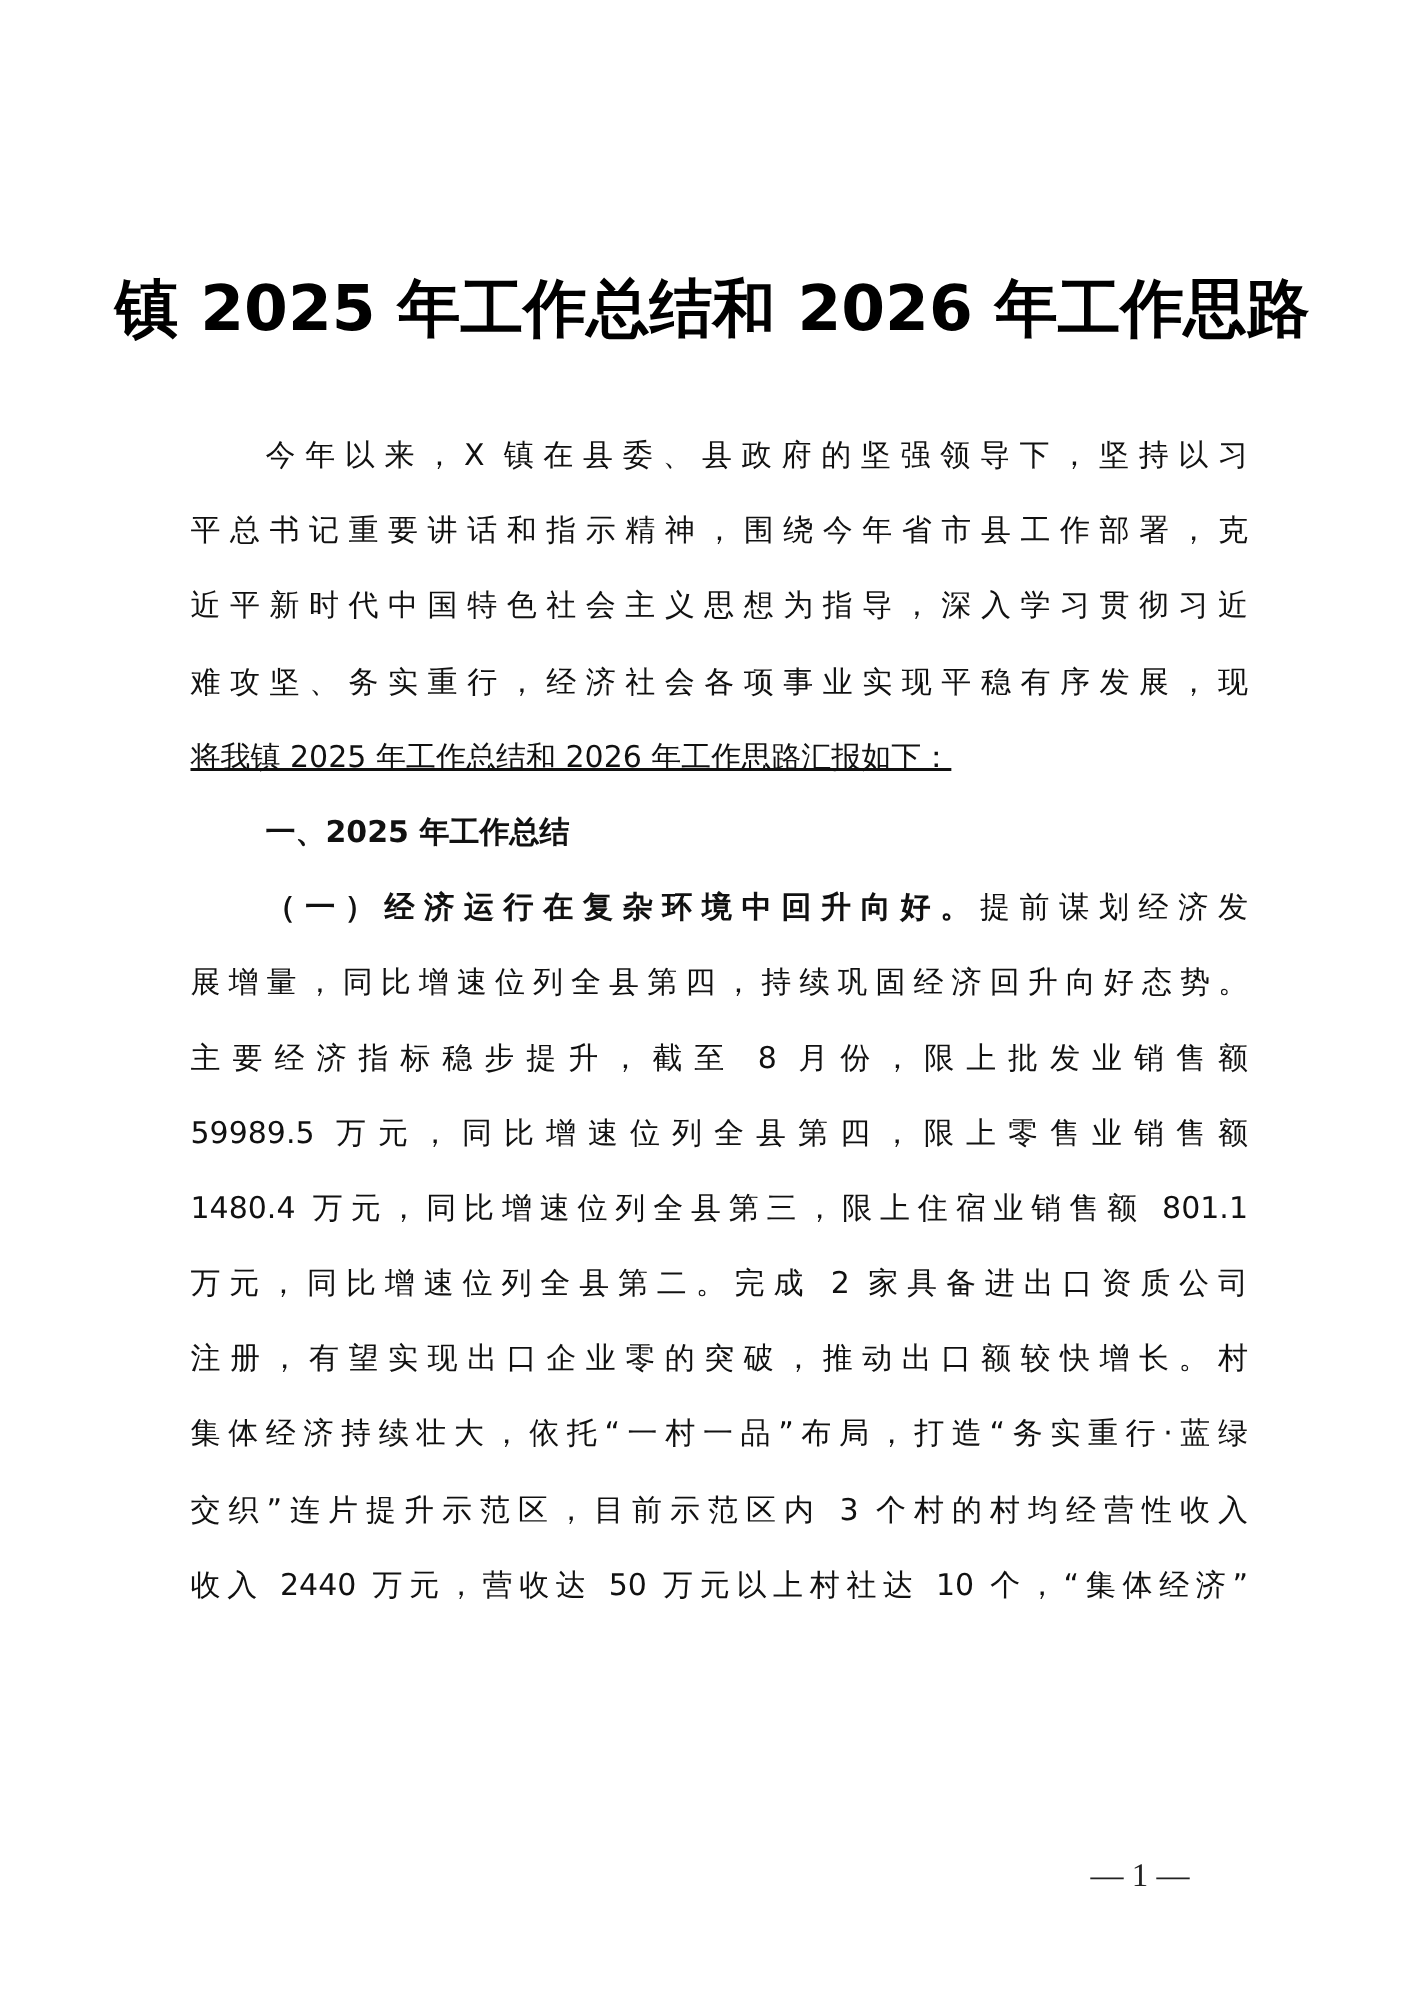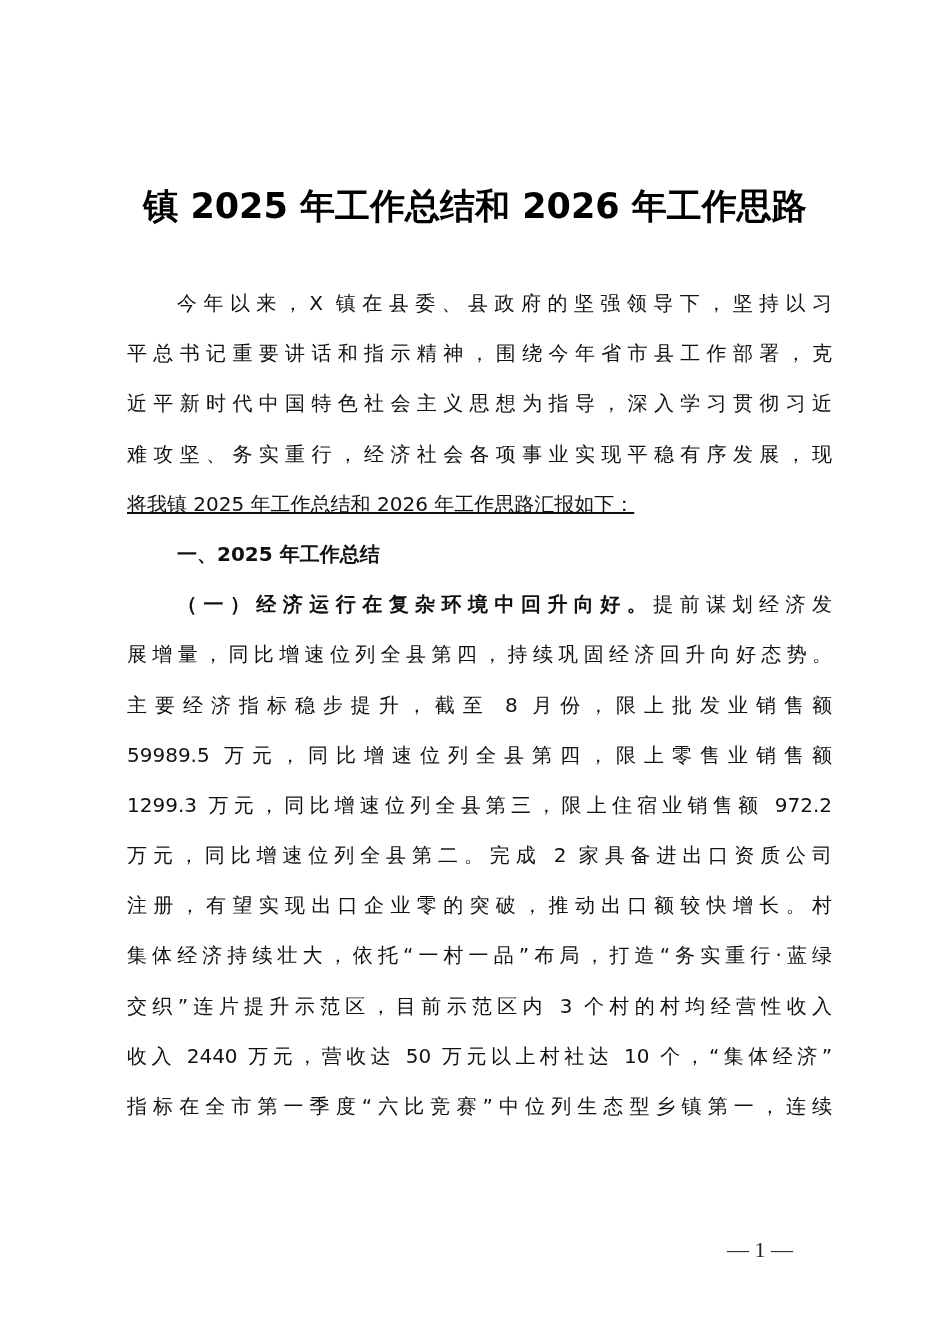--- a/index.html
+++ b/index.html
@@ -23,21 +23,21 @@
       background: #ffffff;
     }
     .title {
       position: absolute;
       left: 0;
       top: 180px;
       width: 950px;
       text-align: center;
       font-family: "DejaVu Sans", "Liberation Sans", sans-serif;
       font-weight: bold;
-      font-size: 35px;
+      font-size: 42px;
       line-height: 52px;
       letter-spacing: 0px;
       color: #000000;
     }
     .body {
       position: absolute;
       left: 127px;
       top: 278px;
       width: 705px;
     }
@@ -93,24 +93,23 @@
       <span class="line last">将我镇 2025 年工作总结和 2026 年工作思路汇报如下：</span>
     </div>
 
     <span class="line heading1">一、2025 年工作总结</span>
 
     <div>
       <span class="line indent"><span class="inline-bold">（一）经济运行在复杂环境中回升向好。</span><span>提前谋划经济发</span></span>
       <span class="line">展增量，同比增速位列全县第四，持续巩固经济回升向好态势。</span>
       <span class="line">主要经济指标稳步提升，截至 8 月份，限上批发业销售额</span>
       <span class="line">59989.5 万元，同比增速位列全县第四，限上零售业销售额</span>
-      <span class="line">1299.3 万元，同比增速位列全县第三，限上住宿业销售额 972.2</span>
+      <span class="line">1480.4 万元，同比增速位列全县第三，限上住宿业销售额 801.1</span>
       <span class="line">万元，同比增速位列全县第二。完成 2 家具备进出口资质公司</span>
       <span class="line">注册，有望实现出口企业零的突破，推动出口额较快增长。村</span>
       <span class="line">集体经济持续壮大，依托“一村一品”布局，打造“务实重行·蓝绿</span>
       <span class="line">交织”连片提升示范区，目前示范区内 3 个村的村均经营性收入</span>
       <span class="line">收入 2440 万元，营收达 50 万元以上村社达 10 个，“集体经济”</span>
-      <span class="line">指标在全市第一季度“六比竞赛”中位列生态型乡镇第一，连续</span>
     </div>
   </div>
 
   <div class="page-number">— 1 —</div>
 </div>
 
 </body></html>

